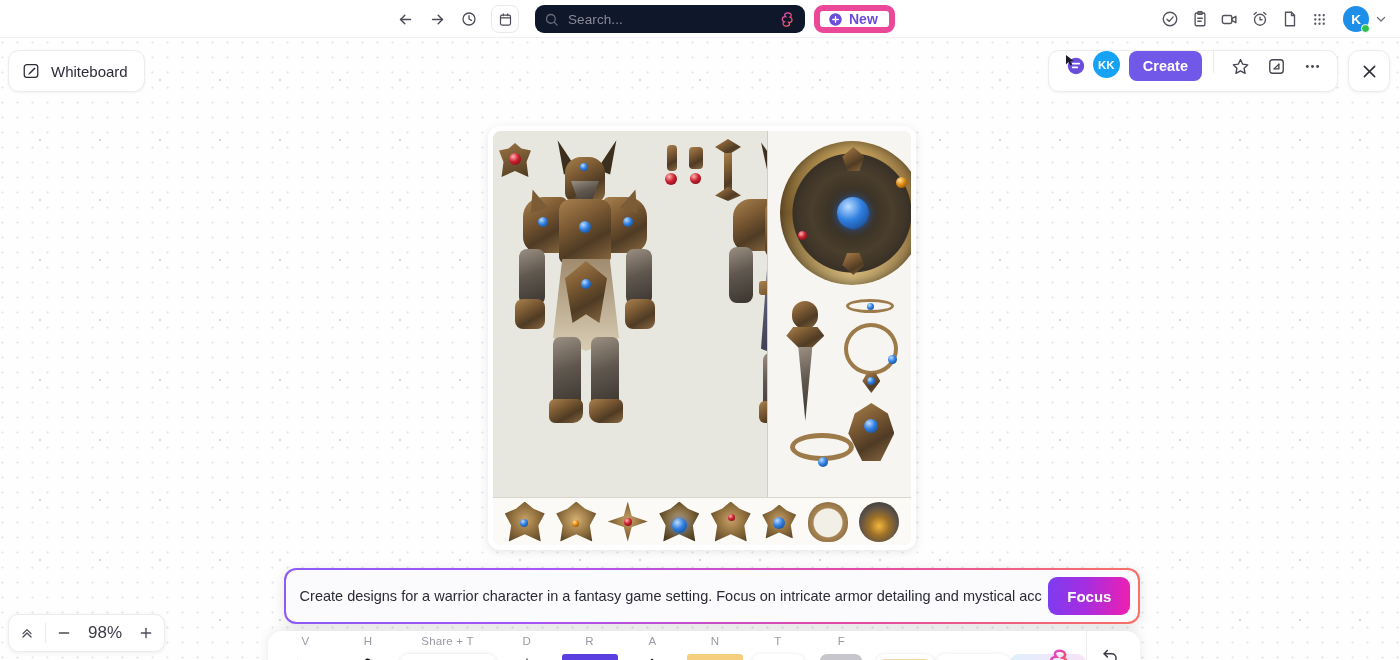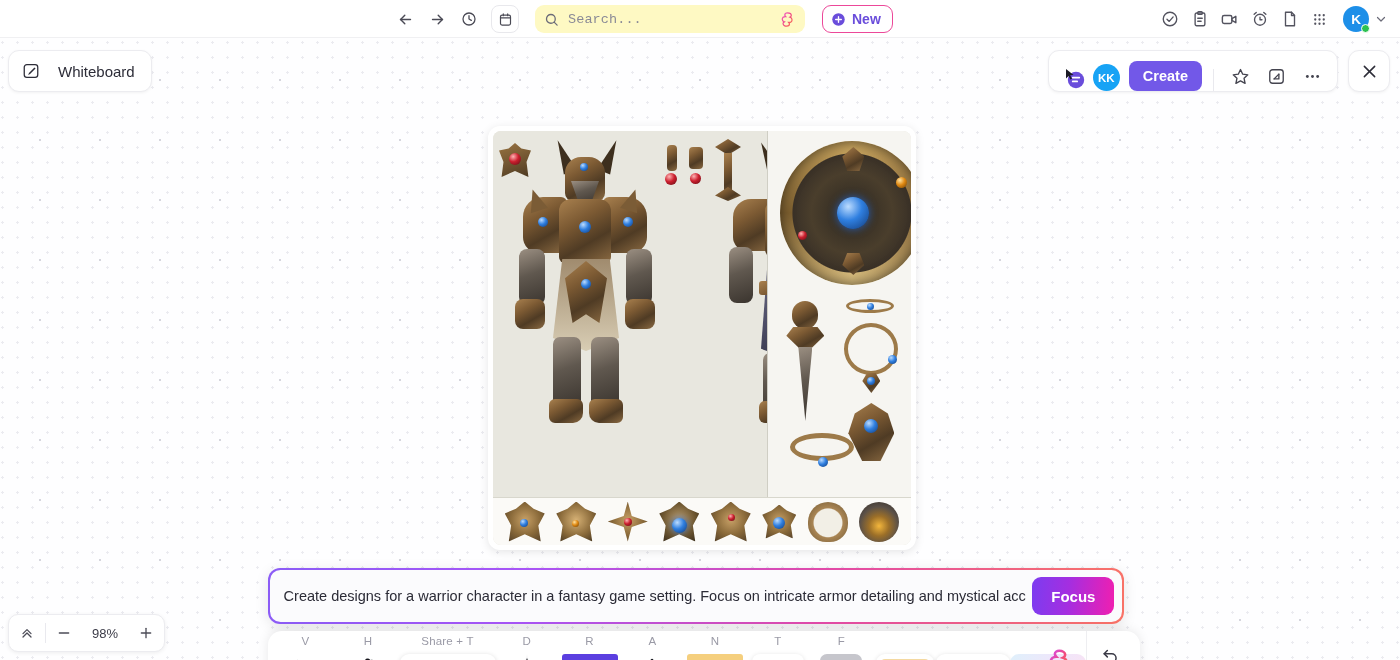--- a/index.html
+++ b/index.html
@@ -29,33 +29,32 @@
     color: #4a4a55; cursor: pointer;
   }
   .calbtn {
     width: 28px; height: 28px; border-radius: 8px;
     border: 1px solid #e8e8ec; background:#fff;
     display: flex; align-items: center; justify-content: center;
     margin-left: 3px; cursor: pointer;
   }
   .searchbox {
     width: 270px; height: 28px; margin-left: 10px;
-    background: #fef9c3; border-radius: 9px;
+    background: #0f172a; border-radius: 9px;
     display: flex; align-items: center; padding: 0 9px;
     cursor: text;
-    font-family: Liberation Mono, monospace;
   }
   .searchbox .ph {
     flex: 1; font-size: 13.5px; color: #8a8a96; margin-left: 9px;
     letter-spacing: .1px;
   }
   .ai-swirl-sm { width: 17px; height: 17px; }
   .newbtn {
-    height: 28px; margin-left: 11px; padding: 0 11px 0 8px;
-    border: 1px solid #ec4899; border-radius: 9px; background: #fff;
+    height: 28px; margin-left: 3px; padding: 0 11px 0 8px;
+    border: 6px solid #ec4899; border-radius: 9px; background: #fff;
     display: flex; align-items: center; gap: 6px; cursor: pointer;
   }
   .newbtn span { font-size: 14px; font-weight: 700; color: #6a4ddb; }
   .tb-right {
     position: absolute; right: 10px; top: 0; height: 38px;
     display: flex; align-items: center; gap: 3px;
   }
   .ticon {
     width: 27px; height: 27px; border-radius: 7px; cursor: pointer;
     display: flex; align-items: center; justify-content: center;
@@ -85,32 +84,32 @@
     background-position: 10px 12px, 10px 12px;
     overflow: hidden;
   }
 
   
   .wb-chip {
     position: absolute; left: 8px; top: 12px;
     height: 42px; padding: 0 16px 0 13px;
     background: #fff; border: 1px solid #ececf0;
     border-radius: 11px;
-    display: flex; align-items: center; gap: 18px;
+    display: flex; align-items: center; gap: 11px;
     box-shadow: 0 1px 3px rgba(0,0,0,.05);
     cursor: pointer;
   }
   .wb-chip span { font-size: 15px; color: #2d2d38; }
 
   
   .tr-panel {
     position: absolute; right: 62px; top: 12px;
     height: 42px; padding: 0 10px 0 12px;
     background: #fff; border: 1px solid #ececf0; border-radius: 11px;
-    display: flex; align-items: flex-end; gap: 6px;
+    display: flex; align-items: flex-start; gap: 6px;
     box-shadow: 0 1px 3px rgba(0,0,0,.05);
   }
   .cursor-badge { position: relative; width: 26px; height: 26px; cursor:pointer; }
   .kk-avatar {
     width: 27px; height: 27px; border-radius: 50%;
     background: #17a3f5; color: #fff; font-size: 11.5px; font-weight: 700;
     display: flex; align-items: center; justify-content: center;
     cursor: pointer;
   }
   .share-btn {
@@ -183,21 +182,21 @@
   }
   .crest {
     width: 40px; height: 40px; border-radius: 6px;
     background: radial-gradient(circle at 50% 45%, #c7a066 0%, #8a6a3a 50%, #4a3824 100%);
     clip-path: polygon(50% 0%, 72% 18%, 100% 30%, 84% 60%, 90% 100%, 50% 82%, 10% 100%, 16% 60%, 0% 30%, 28% 18%);
     position: relative;
   }
 
   
   .prompt-wrap {
-    position: absolute; left: 268px; top: 530px;
+    position: absolute; left: 284px; top: 530px;
     width: 856px; height: 56px;
     border-radius: 12px; padding: 1.6px;
     background: linear-gradient(100deg, #8b5cf6 0%, #a855f7 30%, #e24aa8 65%, #f97366 100%);
     box-shadow: 0 3px 14px rgba(0,0,0,.10);
   }
   .prompt-inner {
     width: 100%; height: 100%;
     background: #fbfbfd; border-radius: 10.5px;
     display: flex; align-items: center; padding: 0 8px 0 14px;
     overflow: hidden;
@@ -317,21 +316,21 @@
     position: absolute; left: 8px; bottom: 8px;
     height: 38px; background: #fff; border: 1px solid #ececf0;
     border-radius: 10px; display: flex; align-items: center;
     box-shadow: 0 1px 4px rgba(0,0,0,.07);
   }
   .zbtn {
     width: 36px; height: 38px; display: flex; align-items: center;
     justify-content: center; cursor: pointer; color: #4c4c57;
   }
   .zdiv { width: 1px; height: 20px; background: #e9e9ee; }
-  .zval { font-size: 13px; color: #3c3c48; width: 46px; text-align: center; cursor: pointer; }
+  .zval { font-size: 17px; color: #3c3c48; width: 46px; text-align: center; cursor: pointer; }
 </style>
 </head>
 <body>
 
 <div class="topbar">
 
   <div class="tb-center">
     <div class="navbtn">
       <svg width="17" height="17" viewBox="0 0 24 24" fill="none" stroke="currentColor" stroke-width="2" stroke-linecap="round" stroke-linejoin="round">
           <line x1="19" y1="12" x2="5" y2="12"></line>

